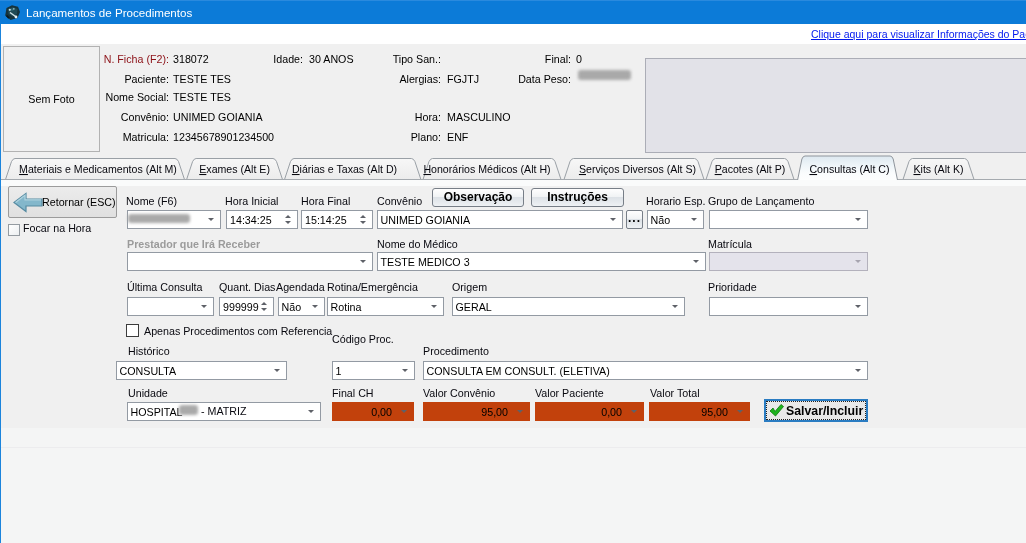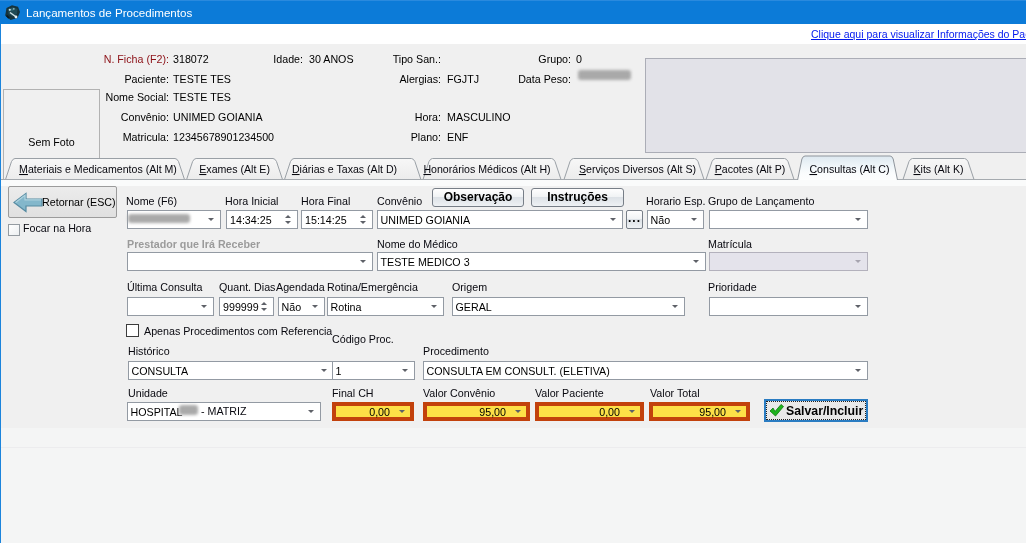--- a/index.html
+++ b/index.html
@@ -4,42 +4,42 @@
 <style>
 * { margin:0; padding:0; box-sizing:border-box; }
 html,body { width:1026px; height:543px; overflow:hidden; }
 body { font-family:"Liberation Sans",sans-serif; font-size:10.7px; color:#000; background:#f0f0f0; position:relative; }
 .abs { position:absolute; }
 #titlebar { position:absolute; left:0; top:0; width:1026px; height:24px; background:#0c7bd8; border-top:1px solid #2a8ade; }
 #titletext { position:absolute; left:26px; top:0; height:25px; line-height:25px; color:#fff; font-size:11.6px; }
 #linkbar { position:absolute; left:0; top:24px; width:1026px; height:20px; background:#ffffff; }
 #link { position:absolute; left:811px; top:4px; color:#0018ee; text-decoration:underline; white-space:nowrap; font-size:10.5px; }
 #patient { position:absolute; left:0; top:44px; width:1026px; height:111px; background:#f0f0f0; }
-#semfoto { position:absolute; left:3px; top:2px; width:97px; height:106px; border:1px solid #b2b2b2; background:#f0f0f0;margin-top:43px; }
+#semfoto { position:absolute; left:3px; top:2px; width:97px; height:106px; border:1px solid #b2b2b2; background:#f0f0f0; }
 #semfoto span { position:absolute; left:0; right:0; top:50%; margin-top:-6px; text-align:center; }
 .plab { position:absolute; text-align:right; white-space:nowrap; }
 .pval { position:absolute; white-space:nowrap; }
 #graypanel { position:absolute; left:645px; top:14px; width:381px; height:95px; background:#e2e2e8; border:1px solid #abadb6; border-right:none; }
 #whiteband { position:absolute; left:0; top:180px; width:1026px; height:6px; background:#fafbfb; }
 #formarea { position:absolute; left:0; top:186px; width:1026px; height:242px; background:#f0f0f0; }
 #bottomarea { position:absolute; left:0; top:428px; width:1026px; height:115px; background:#f4f5f5; }
 #bottomarea .ln { position:absolute; left:0; top:19px; width:1026px; height:1px; background:#ececee; }
 #leftborder { position:absolute; left:0; top:24px; width:1px; height:519px; background:#1b84dc; }
 .lbl { position:absolute; white-space:nowrap; color:#08080f; }
 .lbl.gray { color:#9b9b9b;font-weight:bold; }
 .cb { position:absolute; background:#fff; border:1px solid #939aa3; }
 .cb span { position:absolute; left:2.5px; top:50%; transform:translateY(-50%); white-space:nowrap; }
 .cb i { position:absolute; right:6px; top:50%; margin-top:-1.5px; width:0; height:0; border-left:3.5px solid transparent; border-right:3.5px solid transparent; border-top:3.5px solid #5e6168; }
 .cb.dis { background:#e4e3eb; border-color:#b3b1bc; }
 .cb.dis i { border-top-color:#a6a4af; }
 .spin { position:absolute; background:#fff; border:1px solid #939aa3; }
 .spin span { position:absolute; left:3px; top:50%; transform:translateY(-50%); }
 .spin .up { position:absolute; right:6px; top:4px; width:0; height:0; border-left:3.5px solid transparent; border-right:3.5px solid transparent; border-bottom:3.5px solid #5e6168; }
 .spin .dn { position:absolute; right:6px; bottom:4px; width:0; height:0; border-left:3.5px solid transparent; border-right:3.5px solid transparent; border-top:3.5px solid #5e6168; }
-.num { position:absolute; background:#fde047; border:4px solid #c2410c; }
+.num { position:absolute; background:#c2410c; border:2px solid #c2410c; }
 .num span { position:absolute; right:20px; top:50%; transform:translateY(-50%); }
 .num i { position:absolute; right:5px; top:50%; margin-top:-1.5px; width:0; height:0; border-left:3.5px solid transparent; border-right:3.5px solid transparent; border-top:3.5px solid #5e6168; }
 .glassbtn { position:absolute; border:1px solid #777e87; border-radius:3px; background:linear-gradient(#fefefe,#f1f3f5 45%,#dde2e7 50%,#eef1f4 100%); text-align:center; font-weight:bold; font-size:12px; color:#000; }
 .blur { position:absolute; background:#a9a9a9; filter:blur(1.5px); border-radius:3px; }
 .cbx { position:absolute; background:#fff; border:1px solid #6a6a6a; }
 </style>
 </head>
 <body>
 <div id="titlebar"></div>
 <svg class="abs" style="left:4px;top:4px" width="17" height="17" viewBox="0 0 17 17">
@@ -72,21 +72,21 @@
     <div class="pval" style="left:173px;top:87px">12345678901234500</div>
 <div class="plab" style="right:723px;top:9px">Idade:</div>
     <div class="pval" style="left:309px;top:9px">30 ANOS</div>
 <div class="plab" style="right:585px;top:9px">Tipo San.:</div>
 <div class="plab" style="right:585px;top:29px">Alergias:</div>
     <div class="pval" style="left:447px;top:29px">FGJTJ</div>
 <div class="plab" style="right:585px;top:67px">Hora:</div>
     <div class="pval" style="left:447px;top:67px">MASCULINO</div>
 <div class="plab" style="right:585px;top:87px">Plano:</div>
     <div class="pval" style="left:447px;top:87px">ENF</div>
-<div class="plab" style="right:455px;top:9px">Grupo:</div>
+<div class="plab" style="right:455px;top:9px">Final:</div>
     <div class="pval" style="left:576px;top:9px">0</div>
 <div class="plab" style="right:455px;top:29px">Data Peso:</div>
 <div class="blur" style="left:578px;top:26px;width:53px;height:10px"></div>
 <div id="graypanel"></div>
 </div>
 <svg id="tabsvg" style="position:absolute;left:0;top:0" width="1026" height="190" viewBox="0 0 1026 190">
 <defs>
 <linearGradient id="tgi" x1="0" y1="0" x2="0" y2="1">
         <stop offset="0" stop-color="#f7f7f7"></stop>
         <stop offset="1" stop-color="#ececec"></stop>
@@ -202,21 +202,21 @@
     <i></i>
   </div>
 <div class="cb" style="left:709px;top:297px;width:159px;height:19px">
     <i></i>
   </div>
 <div class="cbx" style="left:126px;top:324px;width:13px;height:13px;border-color:#3c3c3c"></div>
 <div class="lbl" style="left:144px;top:325px">Apenas Procedimentos com Referencia</div>
 <div class="lbl" style="left:128px;top:345px">Histórico</div>
 <div class="lbl" style="left:332px;top:333px">Código Proc.</div>
 <div class="lbl" style="left:423px;top:345px">Procedimento</div>
-<div class="cb" style="left:128px;top:361px;width:206px;height:19px">
+<div class="cb" style="left:116px;top:361px;width:171px;height:19px">
     <span>CONSULTA</span>
     <i></i>
   </div>
 <div class="cb" style="left:332px;top:361px;width:83px;height:19px">
     <span>1</span>
     <i></i>
   </div>
 <div class="cb" style="left:423px;top:361px;width:445px;height:19px">
     <span>CONSULTA EM CONSULT. (ELETIVA)</span>
     <i></i>

